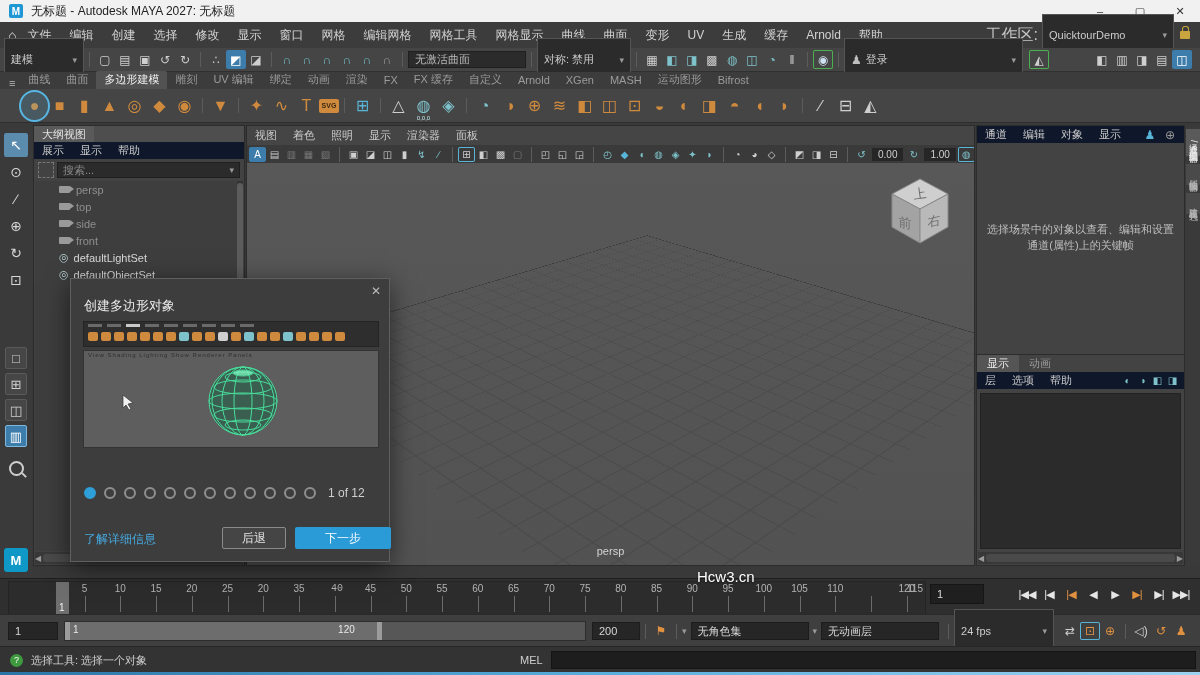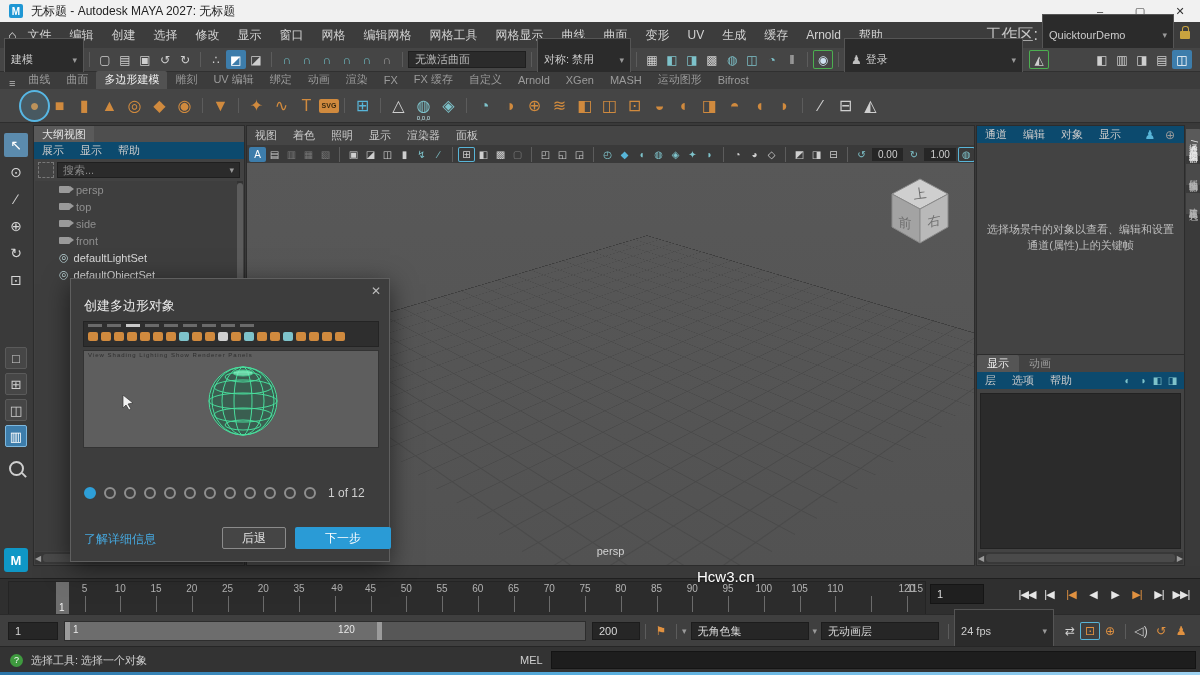--- a/index.html
+++ b/index.html
@@ -49,21 +49,21 @@
   #layouts{margin-top:52px;display:flex;flex-direction:column;align-items:center;}
   .layout-btn{width:22px;height:22px;margin-bottom:4px;display:flex;align-items:center;justify-content:center;font-size:13px;color:#cfcfcf;border:1px solid #5a5a5a;border-radius:2px;background:#464646;box-sizing:border-box;flex:none;}
   .layout-btn.active{background:#3d7dab;border-color:#7db7dd;color:#fff;}
   .magnifier{width:11px;height:11px;border:2px solid #cfcfcf;border-radius:50%;position:relative;margin-top:10px;}
   .magnifier::after{content:"";position:absolute;width:6px;height:2px;background:#cfcfcf;transform:rotate(45deg);right:-5px;bottom:-2px;}
   #maya-logo{position:absolute;bottom:6px;left:4px;width:24px;height:24px;background:#0f97c6;border-radius:3px;color:#fff;font-weight:bold;font-size:13px;display:flex;align-items:center;justify-content:center;}
   
   #outliner{left:33px;top:125px;width:212px;height:441px;background:#424242;border:1px solid #2c2c2c;box-sizing:border-box;}
   #outliner-header{height:16px;background:#4e4e4e;display:flex;align-items:center;}
   #outliner-header span{font-size:11px;color:#e2e2e2;padding:0 8px;background:#5a5a5a;height:16px;display:flex;align-items:center;}
-  .panel-menus{height:17px;display:flex;align-items:center;background:#0c4a6e;}
+  .panel-menus{height:17px;display:flex;align-items:center;background:#0f172a;}
   .panel-menu{font-size:11px;color:#c9c9c9;padding:0 8px;}
   #outliner-search{margin:3px 4px;height:16px;display:flex;align-items:center;}
   #search-box{flex:1;background:#2b2b2b;border:1px solid #1f1f1f;height:16px;display:flex;align-items:center;color:#8b8b8b;font-size:11px;padding:0 5px;box-sizing:border-box;}
   #search-box::after{content:"▾";margin-left:auto;font-size:9px;color:#9a9a9a;}
   .sort-icon{width:14px;height:14px;border:1px dashed #777;margin-right:3px;flex:none;}
   #outliner-list{position:absolute;left:1px;right:7px;top:55px;bottom:14px;background:#3e3e3e;overflow:hidden;}
   .out-row{height:17px;display:flex;align-items:center;padding-left:24px;font-size:11px;color:#d8d8d8;}
   .out-row.muted{color:#8f8f8f;}
   .cam-icon{width:11px;height:7px;background:#9a9a9a;position:relative;margin-right:6px;flex:none;border-radius:1px;}
   .cam-icon::before{content:"";position:absolute;right:-4px;top:0;border-top:3.5px solid transparent;border-bottom:3.5px solid transparent;border-left:4px solid #9a9a9a;}

